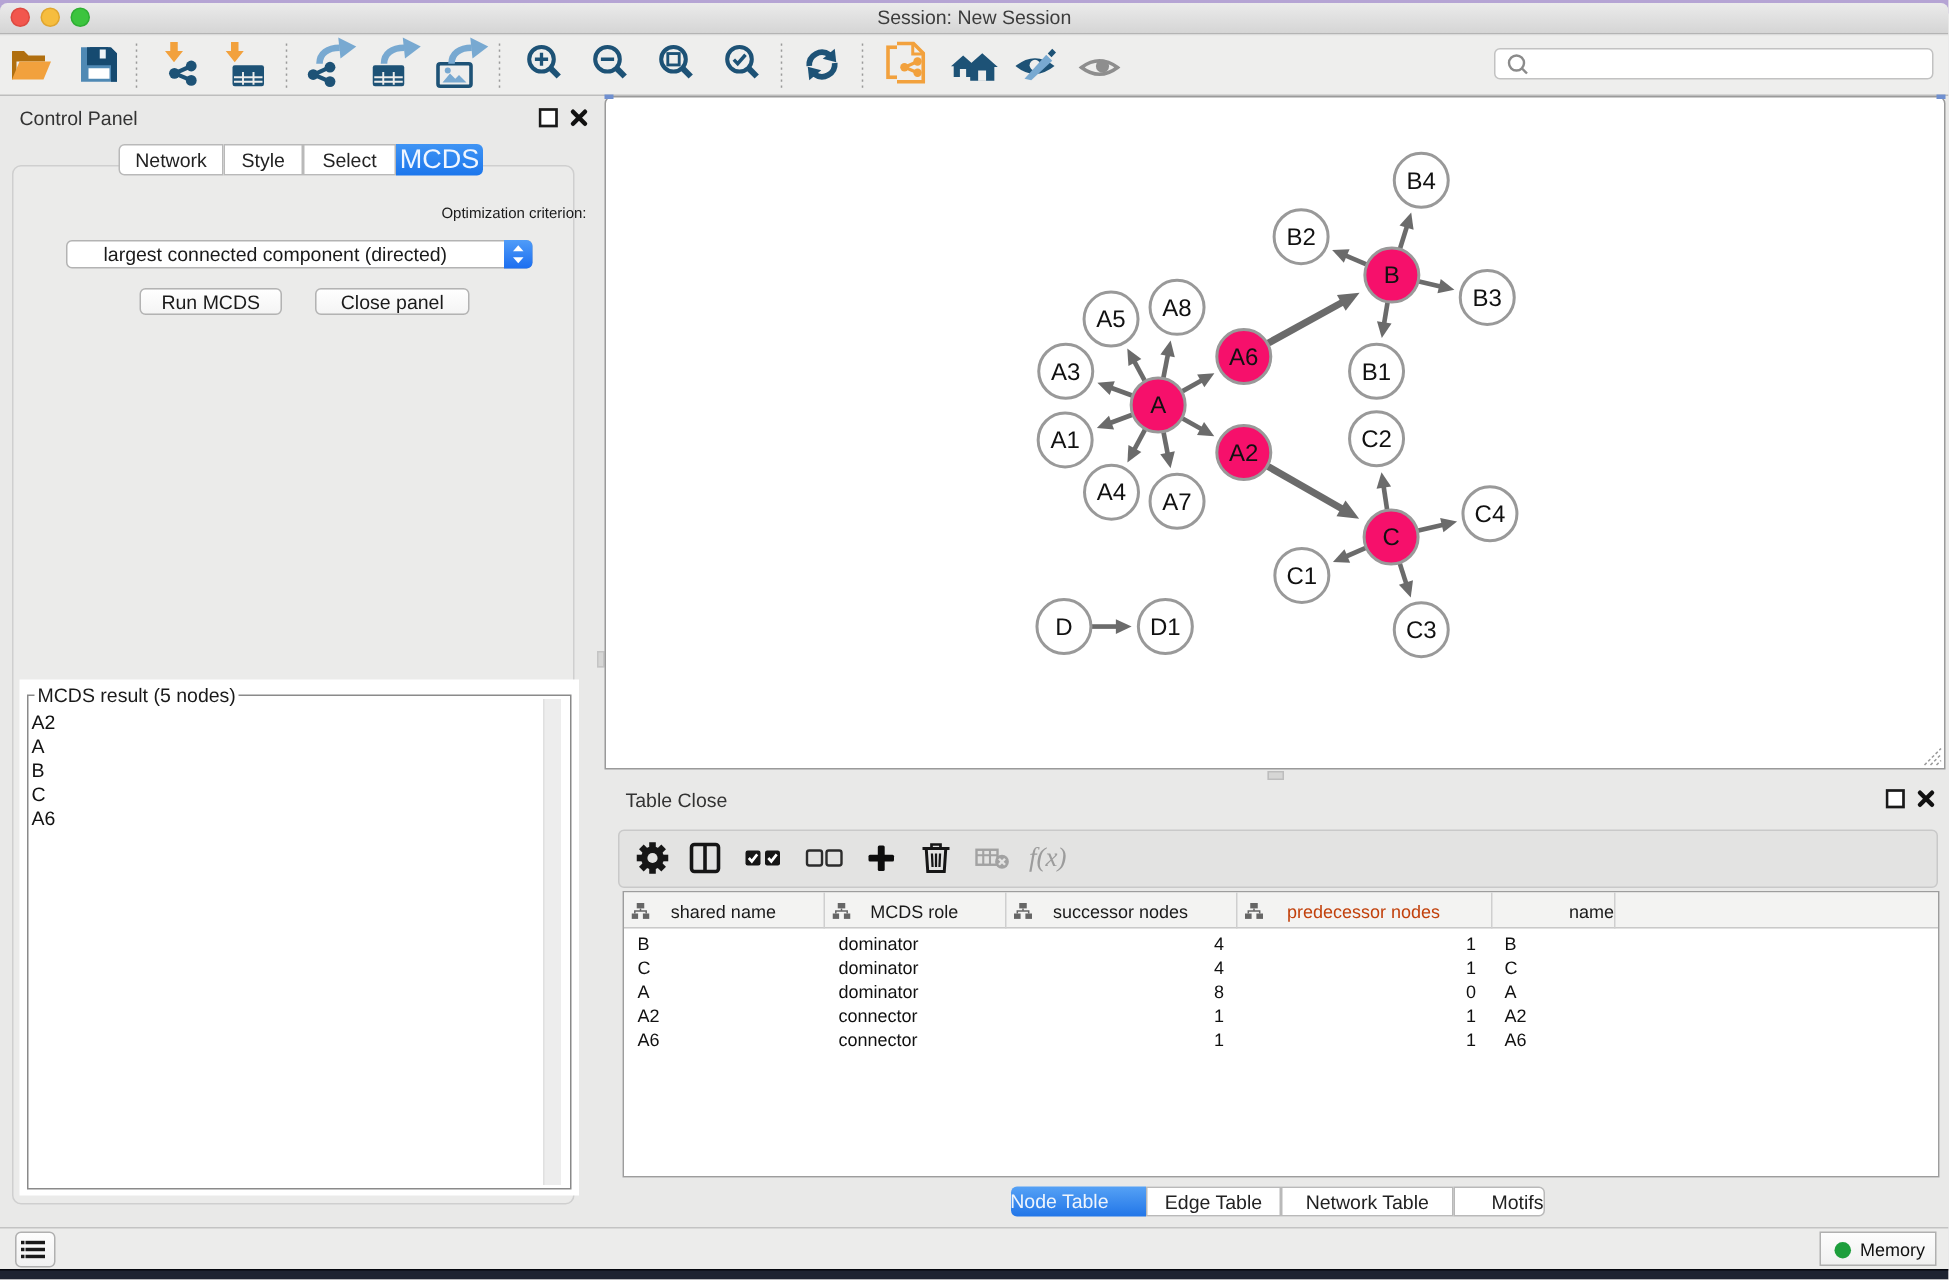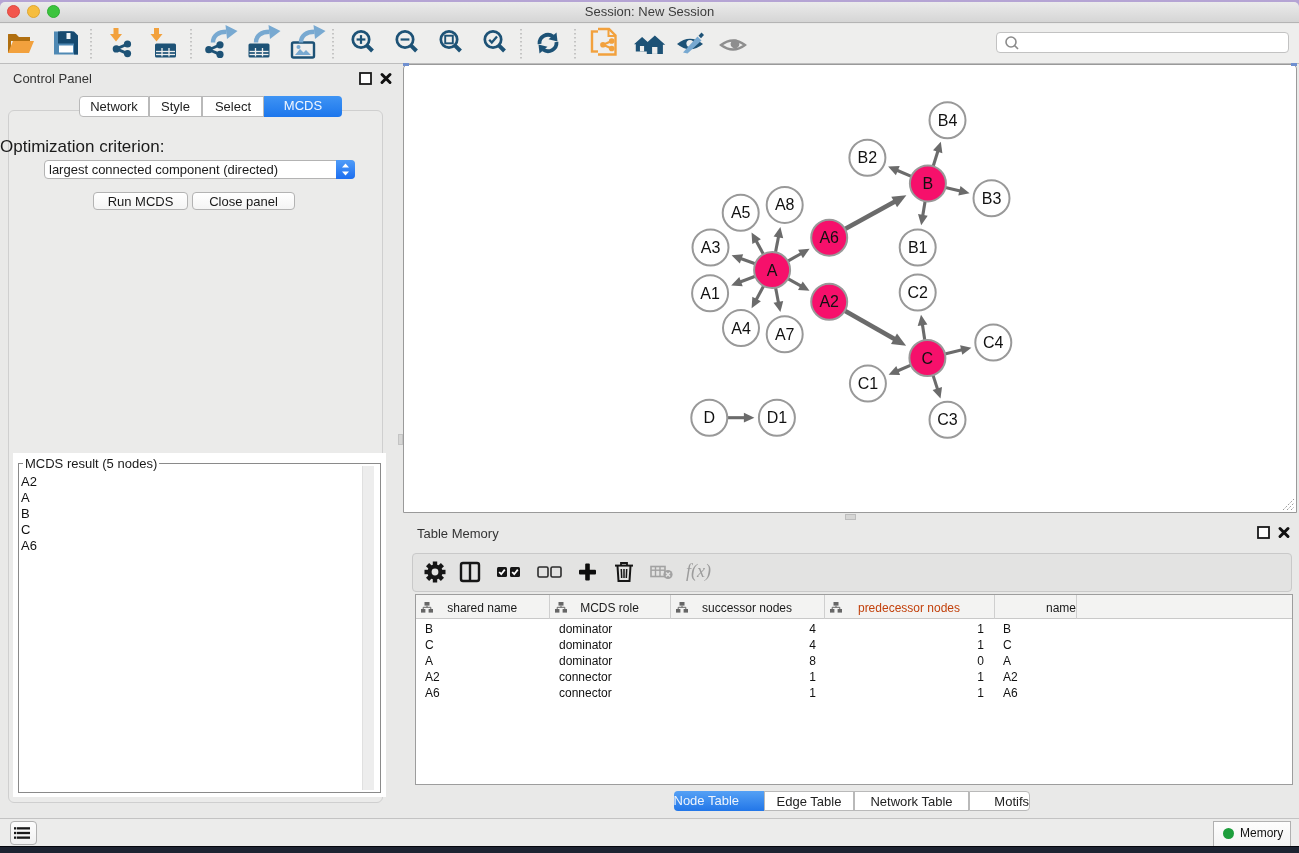--- a/index.html
+++ b/index.html
@@ -154,33 +154,33 @@
 <rect x="1" y="1" width="11" height="11" fill="#fff" stroke="#1a1a1a" stroke-width="1.8"></rect>
 <g stroke="#111" stroke-width="3" stroke-linecap="round">
       <line x1="23" y1="2.5" x2="31" y2="10.5"></line>
       <line x1="31" y1="2.5" x2="23" y2="10.5"></line>
     </g>
   </svg>
 <div class="abs" style="left:8px;top:110px;width:375px;height:693px;background:#ebebea;border:1px solid #cfcfcf;border-radius:6px"></div>
 <div class="abs" style="left:79px;top:96px;width:70px;height:21px;background:#ffffff;color:#222;border:1px solid #b9b9b9;border-radius:4px 0 0 4px;font-size:13px;text-align:center;line-height:20px;z-index:3">Network</div>
 <div class="abs" style="left:149px;top:96px;width:53px;height:21px;background:#ffffff;color:#222;border:1px solid #b9b9b9;border-radius:0;font-size:13px;text-align:center;line-height:20px;z-index:3">Style</div>
 <div class="abs" style="left:202px;top:96px;width:62px;height:21px;background:#ffffff;color:#222;border:1px solid #b9b9b9;border-radius:0;font-size:13px;text-align:center;line-height:20px;z-index:3">Select</div>
-<div class="abs" style="left:264px;top:96px;width:78px;height:21px;background:linear-gradient(#3f94f4,#1c76ec);color:#f0f6ff;border:none;border-radius:0 4px 4px 0;font-size:13px;text-align:center;line-height:20px;z-index:3">MCDS</div>
-<div class="abs" style="left:0;top:137px;width:391px;text-align:left;font-size:17px;color:#1a1a1a">Optimization criterion:</div>
+<div class="abs" style="left:264px;top:96px;width:58px;height:21px;background:linear-gradient(#3f94f4,#1c76ec);color:#f0f6ff;border:none;border-radius:0 4px 4px 0;font-size:18px;text-align:center;line-height:20px;z-index:3">MCDS</div>
+<div class="abs" style="left:0;top:137px;width:391px;text-align:right;font-size:10px;color:#1a1a1a">Optimization criterion:</div>
 <div class="abs" style="left:44px;top:160px;width:311px;height:19px;background:#fff;border:1px solid #b3b3b3;border-radius:4px">
-<div style="font-size:13px;color:#1a1a1a;line-height:17px;padding-left:4px">largest connected component (directed)</div>
+<div style="font-size:13px;color:#1a1a1a;line-height:17px;padding-left:24px">largest connected component (directed)</div>
 <div class="abs" style="right:-1px;top:-1px;width:19px;height:19px;background:linear-gradient(#4f9cf8,#1c6ef0);border-radius:0 4px 4px 0">
 <svg width="19" height="19">
         <path d="M9.5,3.5 L13,7.5 L6,7.5 Z" fill="#fff"></path>
         <path d="M9.5,15.5 L13,11.5 L6,11.5 Z" fill="#fff"></path>
       </svg>
     </div>
   </div>
 <div class="abs" style="left:93px;top:192px;width:95px;height:18px;background:linear-gradient(#ffffff,#f4f4f4);border:1px solid #b3b3b3;border-radius:4px;font-size:13px;color:#1a1a1a;text-align:center;line-height:17px">Run MCDS</div>
-<div class="abs" style="left:192px;top:192px;width:103px;height:18px;background:linear-gradient(#ffffff,#f4f4f4);border:1px solid #b3b3b3;border-radius:4px;font-size:13px;color:#1a1a1a;text-align:center;line-height:17px">Close panel</div>
+<div class="abs" style="left:210px;top:192px;width:103px;height:18px;background:linear-gradient(#ffffff,#f4f4f4);border:1px solid #b3b3b3;border-radius:4px;font-size:13px;color:#1a1a1a;text-align:center;line-height:17px">Close panel</div>
 <div class="abs" style="left:13px;top:453px;width:373px;height:344px;background:#ffffff"></div>
 <div class="abs" style="left:18px;top:463px;width:363px;height:330px;border:1px solid #8a8a8a"></div>
 <div class="abs" style="left:23px;top:456px;background:#fff;padding:0 2px;font-size:13px;color:#1a1a1a">MCDS result (5 nodes)</div>
 <div class="abs" style="left:362px;top:466px;width:12px;height:324px;background:#ededed;border-left:1px solid #e0e0e0"></div>
 <div class="abs" style="left:21px;top:474px;font-size:13px;color:#111">A2</div>
 <div class="abs" style="left:21px;top:490px;font-size:13px;color:#111">A</div>
 <div class="abs" style="left:21px;top:506px;font-size:13px;color:#111">B</div>
 <div class="abs" style="left:21px;top:522px;font-size:13px;color:#111">C</div>
 <div class="abs" style="left:21px;top:538px;font-size:13px;color:#111">A6</div>
 <div class="abs" style="left:397.5px;top:434px;width:5.5px;height:11px;background:#d6d6d5;border:1px solid #c4c4c4"></div>
@@ -275,21 +275,21 @@
       <text x="463.9" y="302.1" font-size="16" fill="#111" text-anchor="middle">C1</text>
       <circle cx="543.5" cy="332.8" r="18" fill="#ffffff" stroke="#999999" stroke-width="2"></circle>
       <text x="543.5" y="338.3" font-size="16" fill="#111" text-anchor="middle">C3</text>
       <circle cx="305.3" cy="330.7" r="18" fill="#ffffff" stroke="#999999" stroke-width="2"></circle>
       <text x="305.3" y="336.2" font-size="16" fill="#111" text-anchor="middle">D</text>
       <circle cx="372.9" cy="330.7" r="18" fill="#ffffff" stroke="#999999" stroke-width="2"></circle>
       <text x="372.9" y="336.2" font-size="16" fill="#111" text-anchor="middle">D1</text>
     </g>
   </svg>
 <div class="abs" style="left:845px;top:514px;width:11px;height:6px;background:#d6d6d5;border:1px solid #bdbdbd"></div>
-<div class="abs" style="left:417px;top:526px;font-size:13px;color:#333">Table Memory</div>
+<div class="abs" style="left:417px;top:526px;font-size:13px;color:#333">Table Close</div>
 <svg class="abs" style="left:1257px;top:526px" width="34" height="14">
 <rect x="1" y="1" width="11" height="11" fill="#fff" stroke="#1a1a1a" stroke-width="1.8"></rect>
 <g stroke="#111" stroke-width="3" stroke-linecap="round">
       <line x1="23" y1="2.5" x2="31" y2="10.5"></line>
       <line x1="31" y1="2.5" x2="23" y2="10.5"></line>
     </g>
   </svg>
 <div class="abs" style="left:412px;top:553px;width:880px;height:39px;background:#e3e3e2;border:1px solid #c9c9c9;border-radius:4px"></div>
 <svg class="abs" style="left:412px;top:553px" width="880" height="39">
     <g transform="translate(23,19)" fill="#161616">
@@ -430,16 +430,16 @@
       <g fill="#1a1a1a">
         <rect x="6" y="5.2" width="13" height="2.3"></rect>
         <rect x="6" y="9.85" width="13" height="2.3"></rect>
         <rect x="6" y="14.5" width="13" height="2.3"></rect>
         <rect x="3" y="5.2" width="2.3" height="2.3"></rect>
         <rect x="3" y="9.85" width="2.3" height="2.3"></rect>
         <rect x="3" y="14.5" width="2.3" height="2.3"></rect>
       </g>
     </svg>
   </div>
-<div class="abs" style="left:1213px;top:821px;width:78px;height:33px;background:linear-gradient(#fdfdfd,#f0f0f0);border:1px solid #b0b0b0;font-size:12px;color:#111">
+<div class="abs" style="left:1213px;top:821px;width:78px;height:23px;background:linear-gradient(#fdfdfd,#f0f0f0);border:1px solid #b0b0b0;font-size:12px;color:#111">
 <div class="abs" style="left:9px;top:6px;width:11px;height:11px;border-radius:50%;background:#1d9e3c"></div>
 <div class="abs" style="left:26px;top:4px">Memory</div>
   </div>
 <div class="abs" style="left:0;top:846px;width:1299px;height:7px;background:#1d2331;border-top:1px solid #05070d"></div>
 </body></html>

